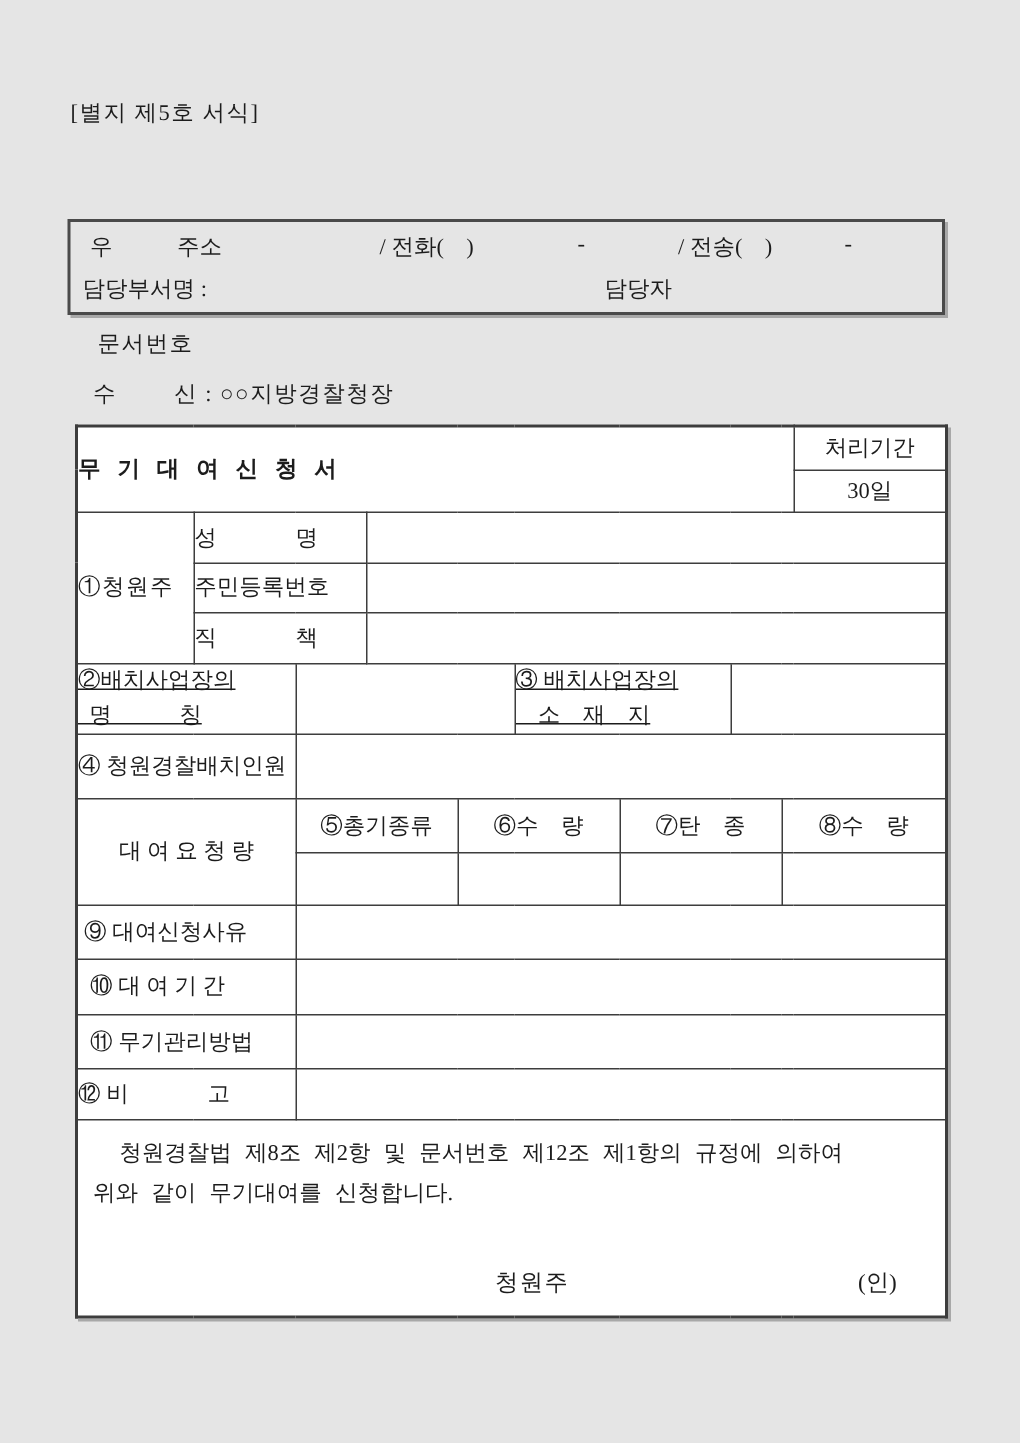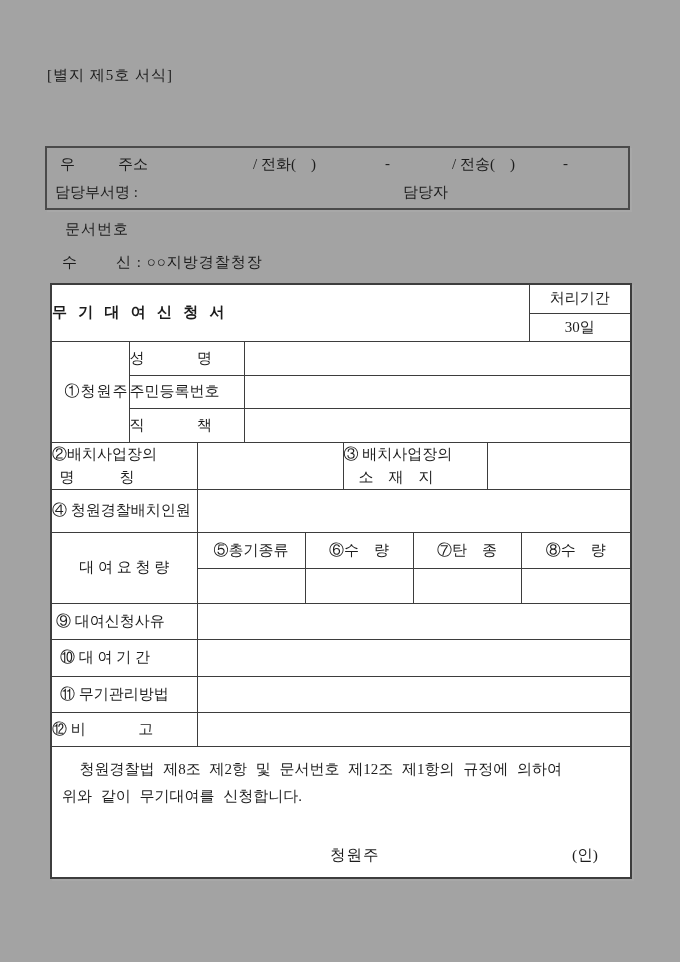--- a/index.html
+++ b/index.html
@@ -1,19 +1,19 @@
 <!DOCTYPE html>
 <html><head>
 <meta charset="utf-8">
 <style>
   html,body{margin:0;padding:0;background:#ffffff;}
   .page{
     position:relative;
     width:680px;height:962px;
-    background:#a3a3a3;
+    background:#e5e5e5;
     color:#1c1c1c;
     font-family:"Liberation Serif","DejaVu Serif",serif;
     overflow:hidden;
   }
   .corner-label{position:absolute;left:47px;top:66px;font-size:15px;letter-spacing:1px;}
   .org-title{position:absolute;left:45px;top:112px;width:505px;text-align:center;
              font-size:17px;white-space:pre;letter-spacing:1px;}
   .contact-box{position:absolute;left:45px;top:146px;width:581px;height:60px;
                border:2px solid #4a4a4a;box-shadow:2px 2px 0 #a8a8a8;}
   .contact-line{position:absolute;left:0;right:0;height:22px;font-size:15px;}
@@ -21,23 +21,23 @@
   .doc-no{position:absolute;left:65px;top:220px;font-size:15px;letter-spacing:1px;}
   .recipient{position:absolute;left:62px;top:253px;font-size:15px;white-space:pre;letter-spacing:1px;}
 
   table.form{position:absolute;left:50px;top:283px;width:580px;
              border-collapse:collapse;table-layout:fixed;
              border:2px solid #3d3d3d;box-shadow:2px 2px 0 #a8a8a8;background:#fff;}
   table.form td{border:1.5px solid #3d3d3d;font-size:15px;padding:0;overflow:hidden;}
   td.title-cell{font-size:20px;font-weight:bold;text-align:left;white-space:pre;}
   td.center{text-align:center;white-space:pre;}
   td.lbl{padding-left:12px;white-space:pre;}
-  td.lbl2{white-space:pre;padding-left:8px;line-height:1.5;}
+  td.lbl2{white-space:pre;padding-left:8px;line-height:1.5;text-decoration:underline;}
   td.tight{font-size:14px;padding-left:6px;white-space:pre;}
-  td.group-cell{text-align:right;letter-spacing:1px;white-space:pre;margin-left:36px;}
+  td.group-cell{text-align:left;letter-spacing:1px;white-space:pre;margin-left:36px;}
   td.stmt-cell{vertical-align:top;}
   .stmt-text{margin:9px 10px 0 10px;font-size:15px;line-height:1.85;
              white-space:pre-wrap;word-spacing:5px;}
   .sign-row{position:relative;height:40px;margin-top:26px;font-size:15.5px;}
   .sign-row span{position:absolute;white-space:pre;}
   .signer{left:278px;top:8px;letter-spacing:1px;}
   .seal{left:520px;top:8px;}
 </style>
 </head>
 <body>

